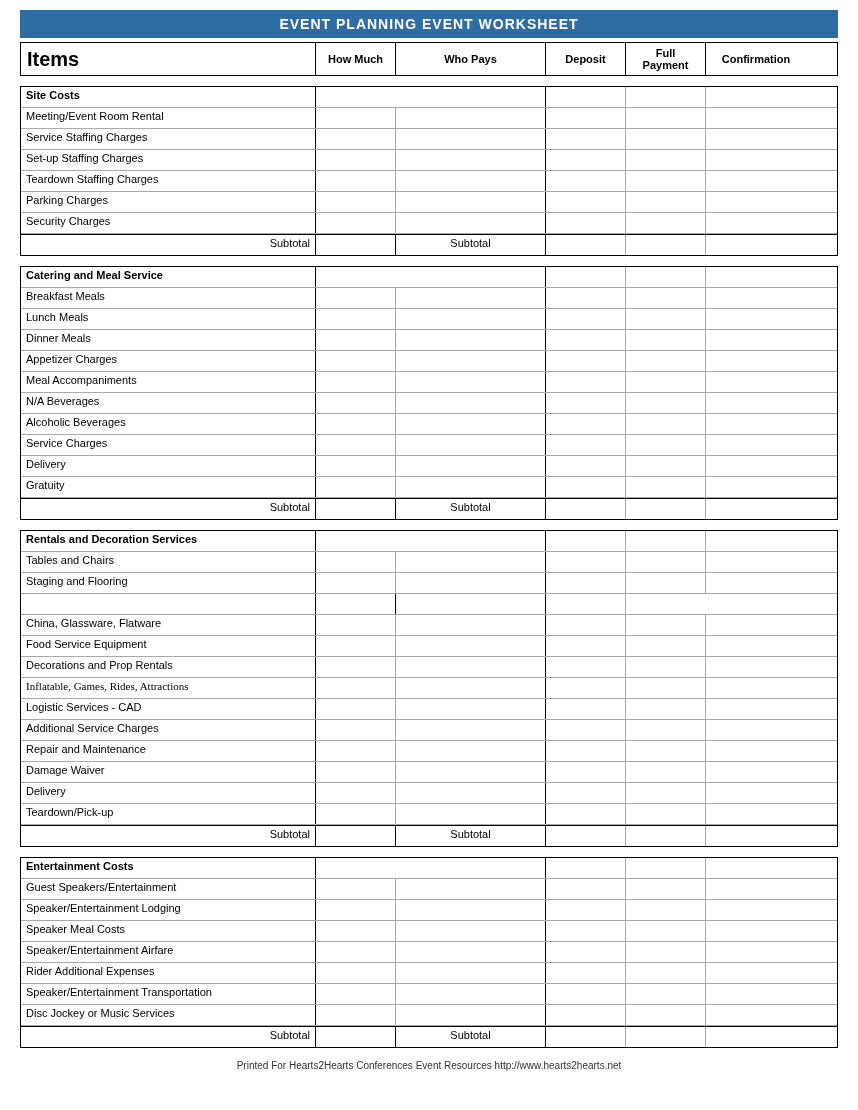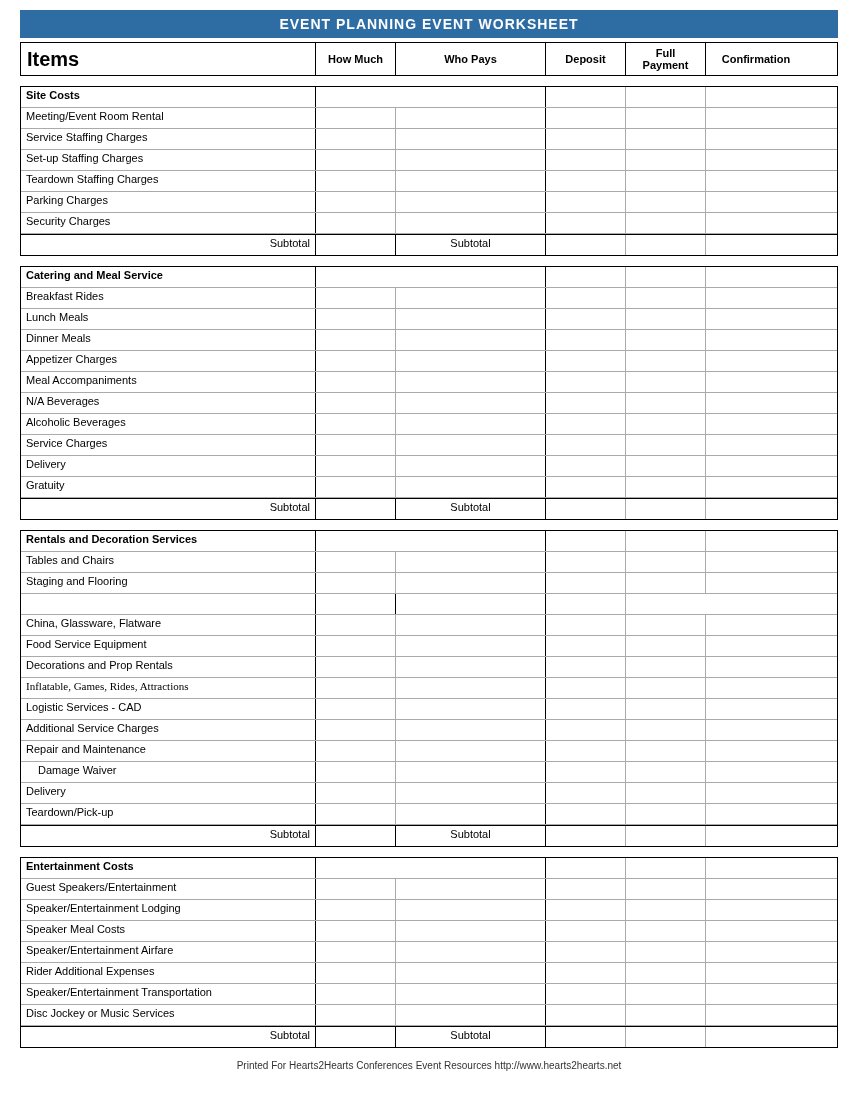--- a/index.html
+++ b/index.html
@@ -206,21 +206,21 @@
     <div class="section">
       <div class="data-row">
         <div class="cell section-header-cell" style="border-right:1.5px solid #000;">Catering and Meal Service</div>
         <div class="cell" style="border-right:none;"></div>
         <div class="cell" style="border-right:1.5px solid #000;"></div>
         <div class="cell"></div>
         <div class="cell"></div>
         <div class="cell"></div>
       </div>
       <div class="data-row">
-        <div class="cell items-cell" style="border-right:1.5px solid #000;">Breakfast Rides</div>
+        <div class="cell items-cell" style="border-right:1.5px solid #000;">Breakfast Meals</div>
         <div class="cell"></div>
         <div class="cell" style="border-right:1.5px solid #000;"></div>
         <div class="cell"></div>
         <div class="cell"></div>
         <div class="cell"></div>
       </div>
       <div class="data-row">
         <div class="cell items-cell" style="border-right:1.5px solid #000;">Lunch Meals</div>
         <div class="cell"></div>
         <div class="cell" style="border-right:1.5px solid #000;"></div>
@@ -383,21 +383,21 @@
       </div>
       <div class="data-row">
         <div class="cell items-cell" style="border-right:1.5px solid #000;">Repair and Maintenance</div>
         <div class="cell"></div>
         <div class="cell" style="border-right:1.5px solid #000;"></div>
         <div class="cell"></div>
         <div class="cell"></div>
         <div class="cell"></div>
       </div>
       <div class="data-row">
-        <div class="cell items-cell" style="border-right:1.5px solid #000;margin-left:12px;">Damage Waiver</div>
+        <div class="cell items-cell" style="border-right:1.5px solid #000;">Damage Waiver</div>
         <div class="cell"></div>
         <div class="cell" style="border-right:1.5px solid #000;"></div>
         <div class="cell"></div>
         <div class="cell"></div>
         <div class="cell"></div>
       </div>
       <div class="data-row">
         <div class="cell items-cell" style="border-right:1.5px solid #000;">Delivery</div>
         <div class="cell"></div>
         <div class="cell" style="border-right:1.5px solid #000;"></div>

